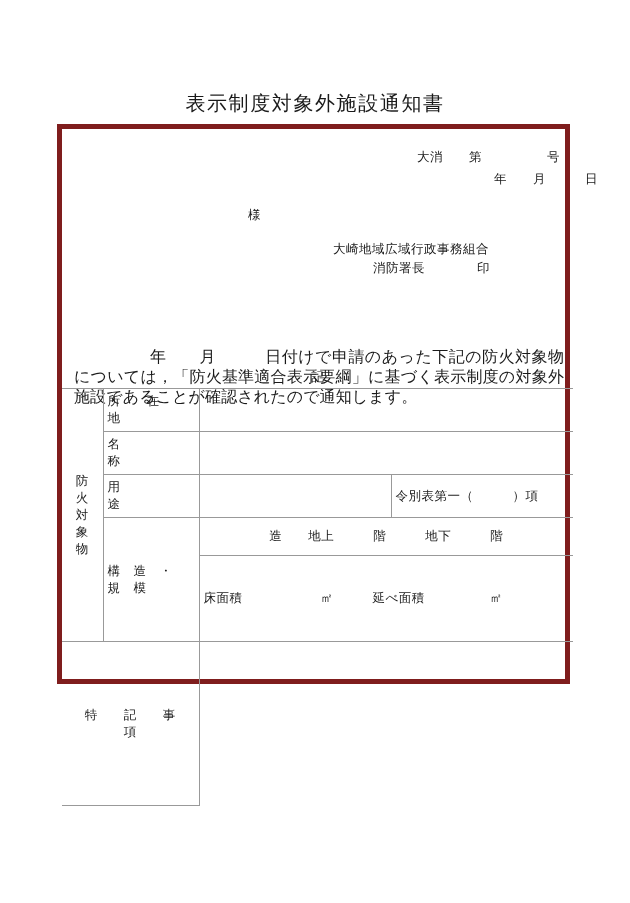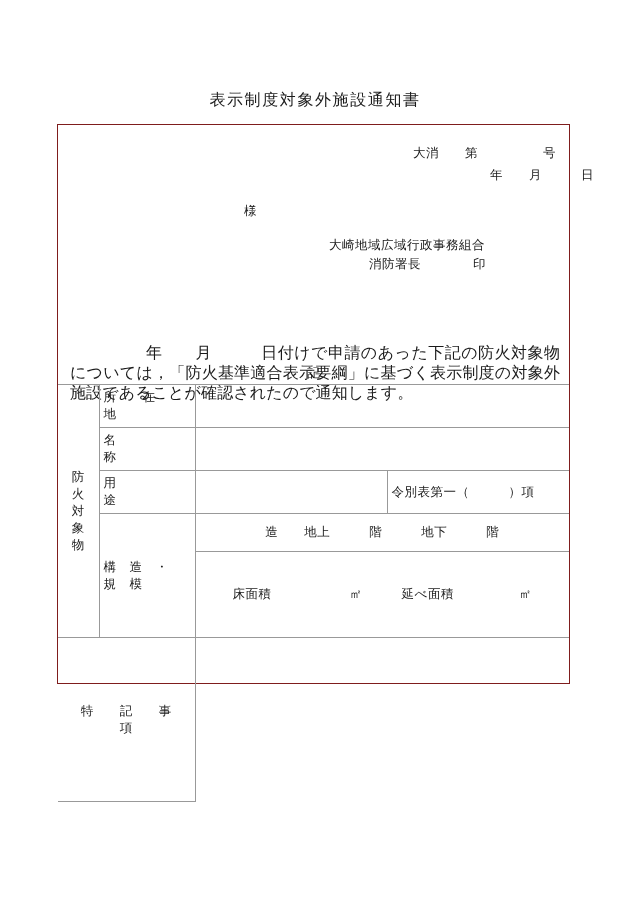--- a/index.html
+++ b/index.html
@@ -33,32 +33,32 @@
     white-space: pre;
   }
 
   
   .doc-title {
     position: absolute;
     left: 0;
     top: 90px;
     width: 630px;
     text-align: center;
-    font-size: 16px;
+    font-size: 20px;
     letter-spacing: 1.6px;
   }
 
   
   .frame {
     position: absolute;
     left: 57px;
     top: 124px;
     width: 513px;
     height: 560px;
-    border: 1px solid #7f1d1d;
+    border: 5px solid #7f1d1d;
     box-sizing: border-box;
   }
 
   
   .doc-number {
     position: absolute;
     left: 355px;
     top: 20px;
     font-size: 12.5px;
     white-space: pre;
@@ -180,21 +180,20 @@
     padding: 0 10px;
     text-align: center;
     white-space: pre;
     letter-spacing: 0.5px;
   }
   .struct-bottom {
     height: 29px;
     padding: 0 10px;
     white-space: pre;
     letter-spacing: 0.5px;
-    text-align: center;
   }
   .struct-bottom .inner {
     display: block;
   }
 
   .notes-label {
     width: 138px;
     height: 155px;
     text-align: center;
     letter-spacing: 0.5px;

